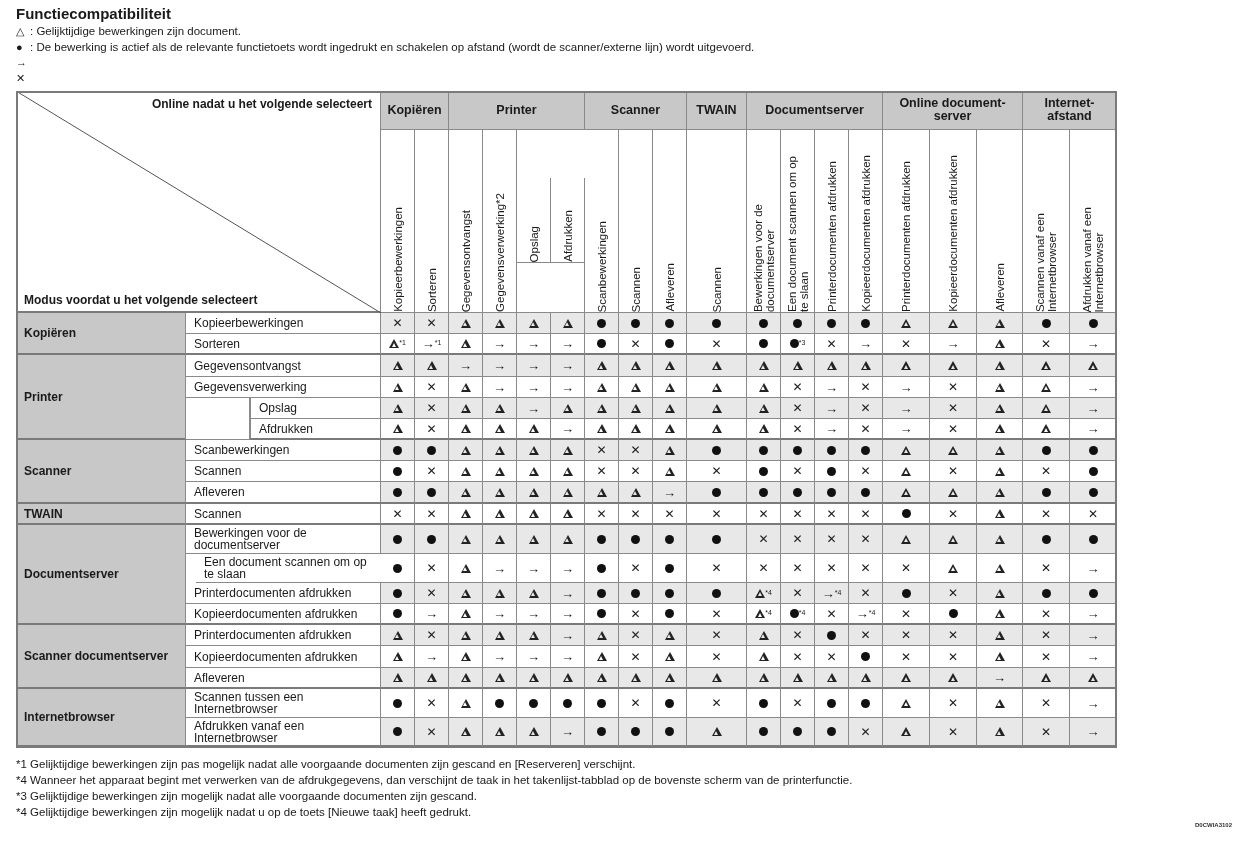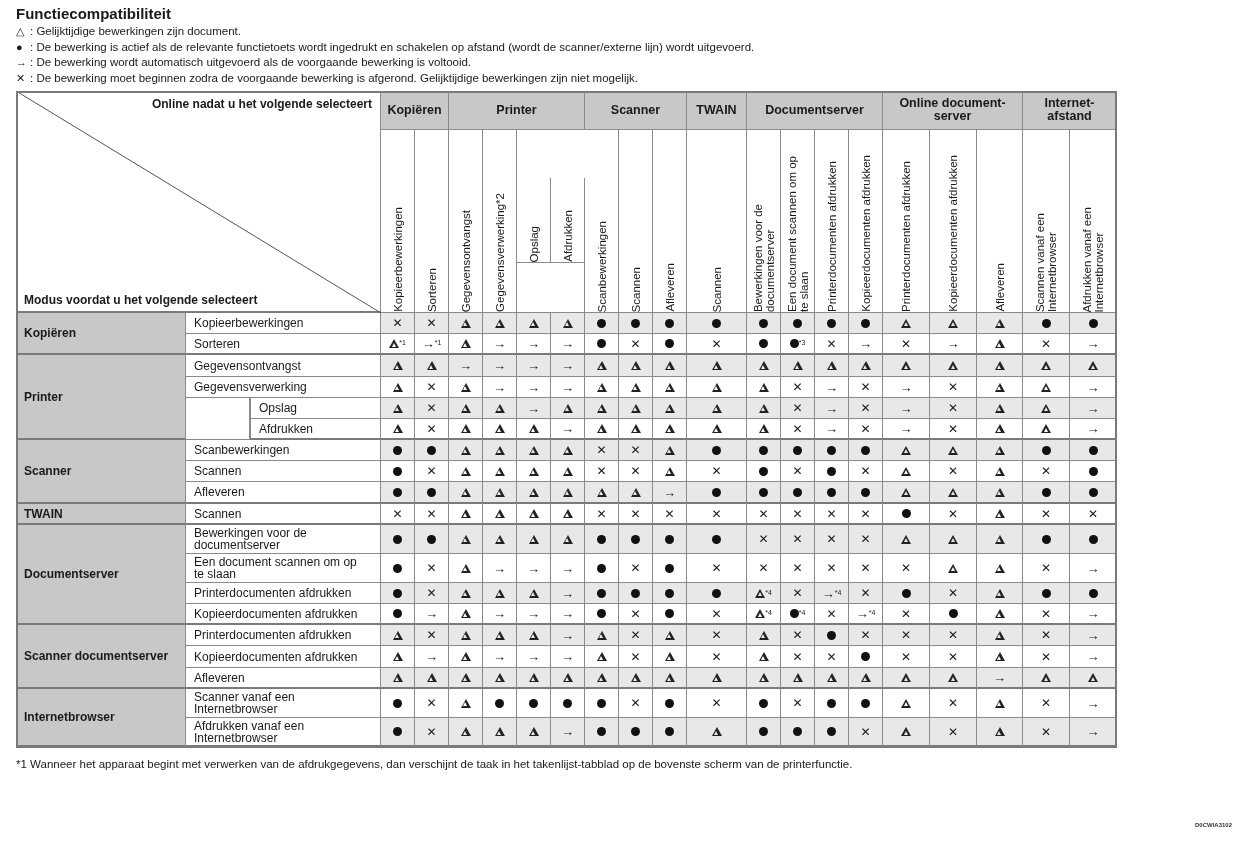--- a/index.html
+++ b/index.html
@@ -47,25 +47,23 @@
   <div class="row">
     <span class="sym">△</span>
     <span>: Gelijktijdige bewerkingen zijn document.</span>
   </div>
   <div class="row">
     <span class="sym">●</span>
     <span>: De bewerking is actief als de relevante functietoets wordt ingedrukt en schakelen op afstand (wordt de scanner/externe lijn) wordt uitgevoerd.</span>
   </div>
   <div class="row">
     <span class="sym">→</span>
-    <span>: De bewerking wordt automatisch uitgevoerd als de voorgaande bewerking is voltooid.</span>
   </div>
   <div class="row">
     <span class="sym">✕</span>
-    <span>: De bewerking moet beginnen zodra de voorgaande bewerking is afgerond. Gelijktijdige bewerkingen zijn niet mogelijk.</span>
   </div>
 </div>
 
 <div id="table-root">
     <div class="cell grp" style="left: 381px; top: 91px; width: 68px; height: 39px; white-space: pre-line;"><span>Kopiëren</span></div>
     <div class="cell grp" style="left: 449px; top: 91px; width: 136px; height: 39px; white-space: pre-line;"><span>Printer</span></div>
     <div class="cell grp" style="left: 585px; top: 91px; width: 102px; height: 39px; white-space: pre-line;"><span>Scanner</span></div>
     <div class="cell grp" style="left: 687px; top: 91px; width: 60px; height: 39px; white-space: pre-line;"><span>TWAIN</span></div>
     <div class="cell grp" style="left: 747px; top: 91px; width: 136px; height: 39px; white-space: pre-line;"><span>Documentserver</span></div>
     <div class="cell grp" style="left: 883px; top: 91px; width: 140px; height: 39px; white-space: pre-line;"><span>Online document-
@@ -792,21 +790,21 @@
     </div>
     <div class="cell d shade" style="left: 977px; top: 525px; width: 46px; height: 29px;">
       <span class="tri"></span>
     </div>
     <div class="cell d shade" style="left: 1023px; top: 525px; width: 47px; height: 29px;">
       <span class="dot"></span>
     </div>
     <div class="cell d shade" style="left: 1070px; top: 525px; width: 47px; height: 29px;">
       <span class="dot"></span>
     </div>
-    <div class="cell rowlbl" style="left: 186px; top: 554px; width: 195px; height: 29px;"><span>Een document scannen om op
+    <div class="cell rowlbl" style="left: 196px; top: 554px; width: 195px; height: 29px;"><span>Een document scannen om op
 te slaan</span></div>
     <div class="cell d wh" style="left: 381px; top: 554px; width: 34px; height: 29px;">
       <span class="dot"></span>
     </div>
     <div class="cell d wh" style="left: 415px; top: 554px; width: 34px; height: 29px;">
       <span style="font-size: 12px;">✕</span>
     </div>
     <div class="cell d wh" style="left: 449px; top: 554px; width: 34px; height: 29px;">
       <span class="tri"></span>
     </div>
@@ -1146,21 +1144,21 @@
     </div>
     <div class="cell d shade" style="left: 977px; top: 668px; width: 46px; height: 21px; border-bottom: 2px solid rgb(122, 122, 122);">
       <span>→</span>
     </div>
     <div class="cell d shade" style="left: 1023px; top: 668px; width: 47px; height: 21px; border-bottom: 2px solid rgb(122, 122, 122);">
       <span class="tri"></span>
     </div>
     <div class="cell d shade" style="left: 1070px; top: 668px; width: 47px; height: 21px; border-bottom: 2px solid rgb(122, 122, 122);">
       <span class="tri"></span>
     </div>
-    <div class="cell rowlbl" style="left: 186px; top: 689px; width: 195px; height: 29px;"><span>Scanner vanaf een
+    <div class="cell rowlbl" style="left: 186px; top: 689px; width: 195px; height: 29px;"><span>Scannen tussen een
 Internetbrowser</span></div>
     <div class="cell d wh" style="left: 381px; top: 689px; width: 34px; height: 29px;">
       <span class="dot"></span>
     </div>
     <div class="cell d wh" style="left: 415px; top: 689px; width: 34px; height: 29px;">
       <span style="font-size: 12px;">✕</span>
     </div>
     <div class="cell d wh" style="left: 449px; top: 689px; width: 34px; height: 29px;">
       <span class="tri"></span>
     </div>
@@ -1276,16 +1274,19 @@
 <div class="diag">
   <svg width="365" height="222">
     <line x1="0" y1="0" x2="365" y2="222" stroke="#555" stroke-width="1"></line>
   </svg>
   <div class="tr">Online nadat u het volgende selecteert</div>
   <div class="bl">Modus voordat u het volgende selecteert</div>
 </div>
 <div class="outer"></div>
 
 <div class="notes">
-  <div>*1 Wanneer het apparaat begint met verwerken van de afdrukgegevens, dan verschijnt de taak in het takenlijst-tabblad op de bovenste scherm van de printerfunctie.</div>
+  <div>*1 Gelijktijdige bewerkingen zijn pas mogelijk nadat alle voorgaande documenten zijn gescand en [Reserveren] verschijnt.</div>
+  <div>*4 Wanneer het apparaat begint met verwerken van de afdrukgegevens, dan verschijnt de taak in het takenlijst-tabblad op de bovenste scherm van de printerfunctie.</div>
+  <div>*3 Gelijktijdige bewerkingen zijn mogelijk nadat alle voorgaande documenten zijn gescand.</div>
+  <div>*4 Gelijktijdige bewerkingen zijn mogelijk nadat u op de toets [Nieuwe taak] heeft gedrukt.</div>
 </div>
 
 <div class="code">D0CWIA3102</div>
 
 </body></html>

